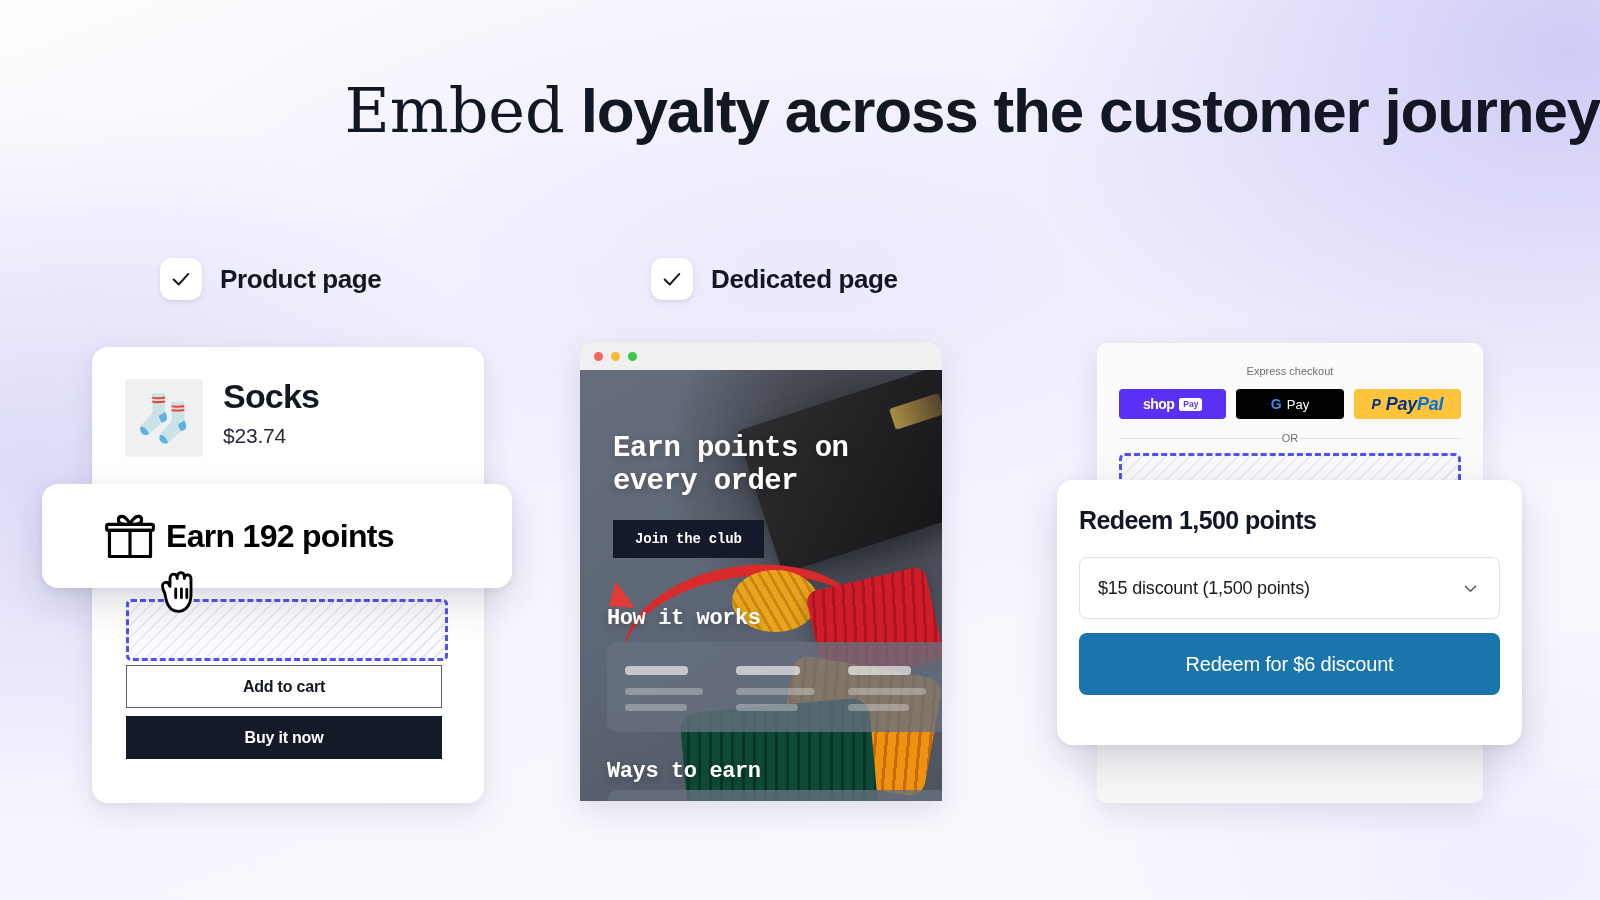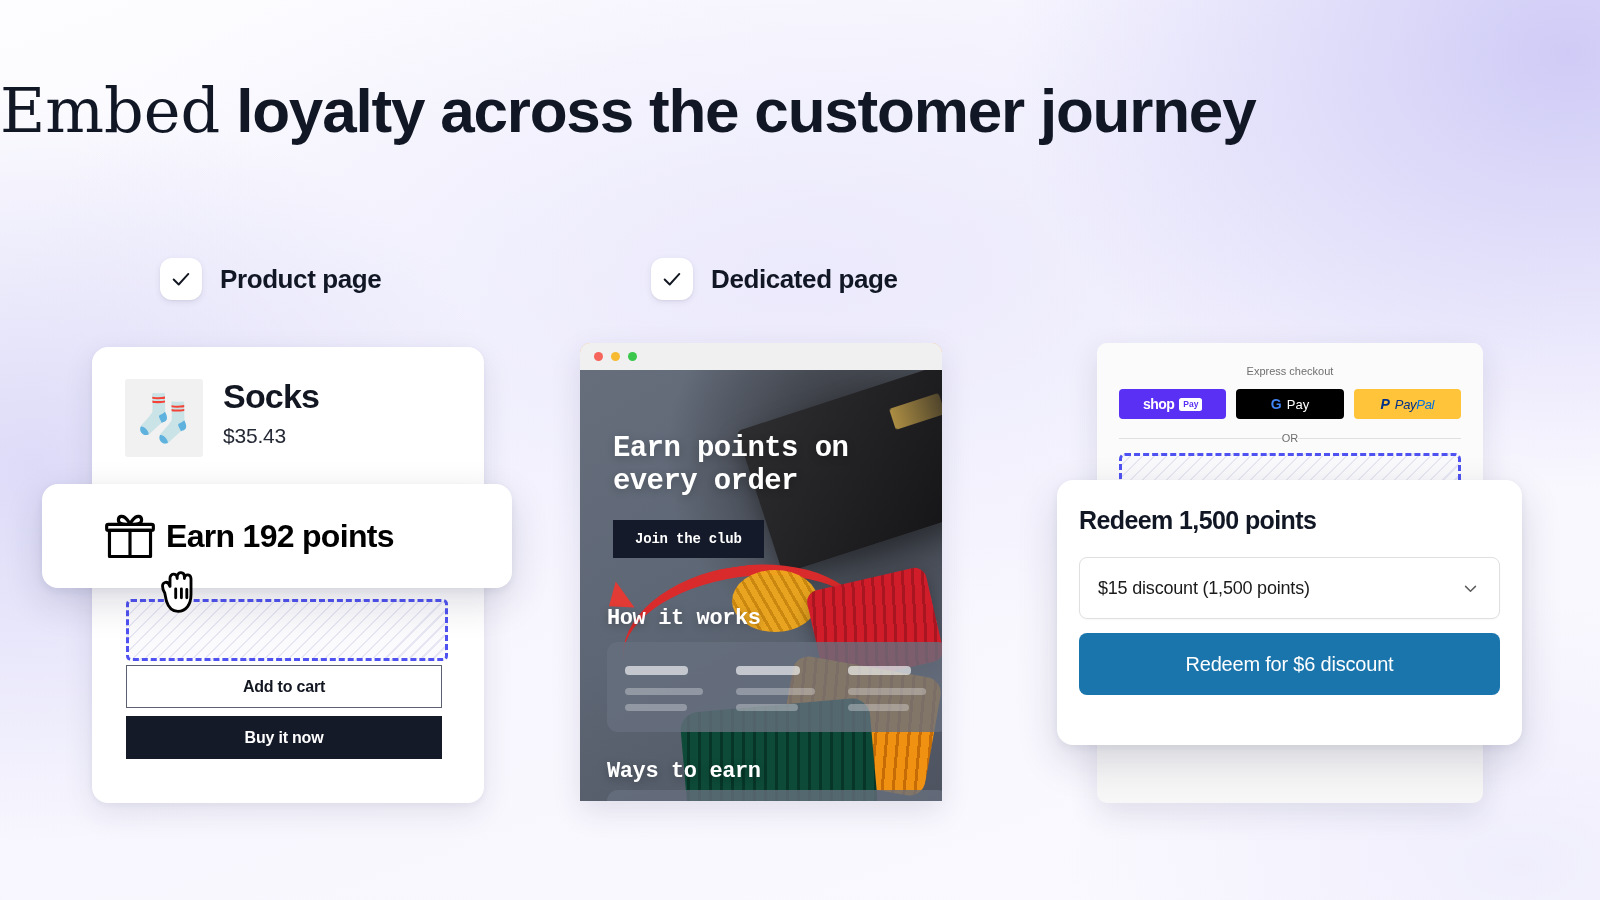--- a/index.html
+++ b/index.html
@@ -28,21 +28,21 @@
       linear-gradient(160deg, #fdfdff 0%, #f6f5fe 40%, #fbfaff 100%);
     z-index: 0;
   }
 
   .page { position: relative; z-index: 1; width: 1600px; height: 900px; }
 
   
   .headline {
     position: absolute;
     top: 78px; left: 0; right: 0;
-    text-align: left;
+    text-align: right;
     font-size: 62px;
     line-height: 1.06;
     letter-spacing: -1.2px;
     color: #111725;
   }
   .headline .serif {
     font-family: "DejaVu Serif", "Liberation Serif", serif;
     font-weight: 400;
     letter-spacing: 0px;
   }
@@ -305,21 +305,21 @@
     display: flex; align-items: center; justify-content: center; gap: 5px;
   }
   .pay-shop { background: #5a31f4; }
   .pay-shop .sp-word { color:#fff; font-size: 14px; font-weight: 700; letter-spacing:-0.5px; }
   .pay-shop .sp-pill { background:#fff; color:#5a31f4; font-size:8.5px; font-weight:700; padding:1.5px 4px; border-radius:2.5px; }
   .pay-g { background: #000000; }
   .pay-g .g-mark { font-size: 14px; font-weight: 700; color:#4285f4; }
   .pay-g .g-word { color:#fff; font-size: 13px; font-weight: 500; }
   .pay-pp { background: #ffc43a; }
   .pay-pp .pp-mark { font-size: 14px; font-weight: 700; color:#003087; font-style: italic;}
-  .pay-pp .pp-word { font-size: 13px; font-weight: 400; font-style: italic; color:#003087; letter-spacing:-0.3px;}
+  .pay-pp .pp-word { font-size: 18px; font-weight: 700; font-style: italic; color:#003087; letter-spacing:-0.3px;}
   .pay-pp .pp-word i { color:#0070e0; font-style: italic; }
 
   .or-row { display: flex; align-items: center; margin: 13px 0 9px; }
   .or-line { flex: 1; height: 1px; background: #e0e0e0; }
   .or-text { font-size: 11px; color: #6f6f6f; }
 
   .co-dropzone {
     height: 74px;
     border: 3px dashed #4f52f0;
     border-radius: 6px;
@@ -408,21 +408,21 @@
   </div>
 
 
   <div class="product-card">
     <div class="prod-row">
       <div class="prod-thumb">
         <span class="sock">🧦</span>
       </div>
       <div>
         <div class="prod-name">Socks</div>
-        <div class="prod-price">$35.43</div>
+        <div class="prod-price">$23.74</div>
       </div>
     </div>
 
     <div class="dropzone"></div>
 
     <div class="btn-addcart">Add to cart</div>
     <div class="btn-buynow">Buy it now</div>
   </div>
 
   <div class="earn-card">

